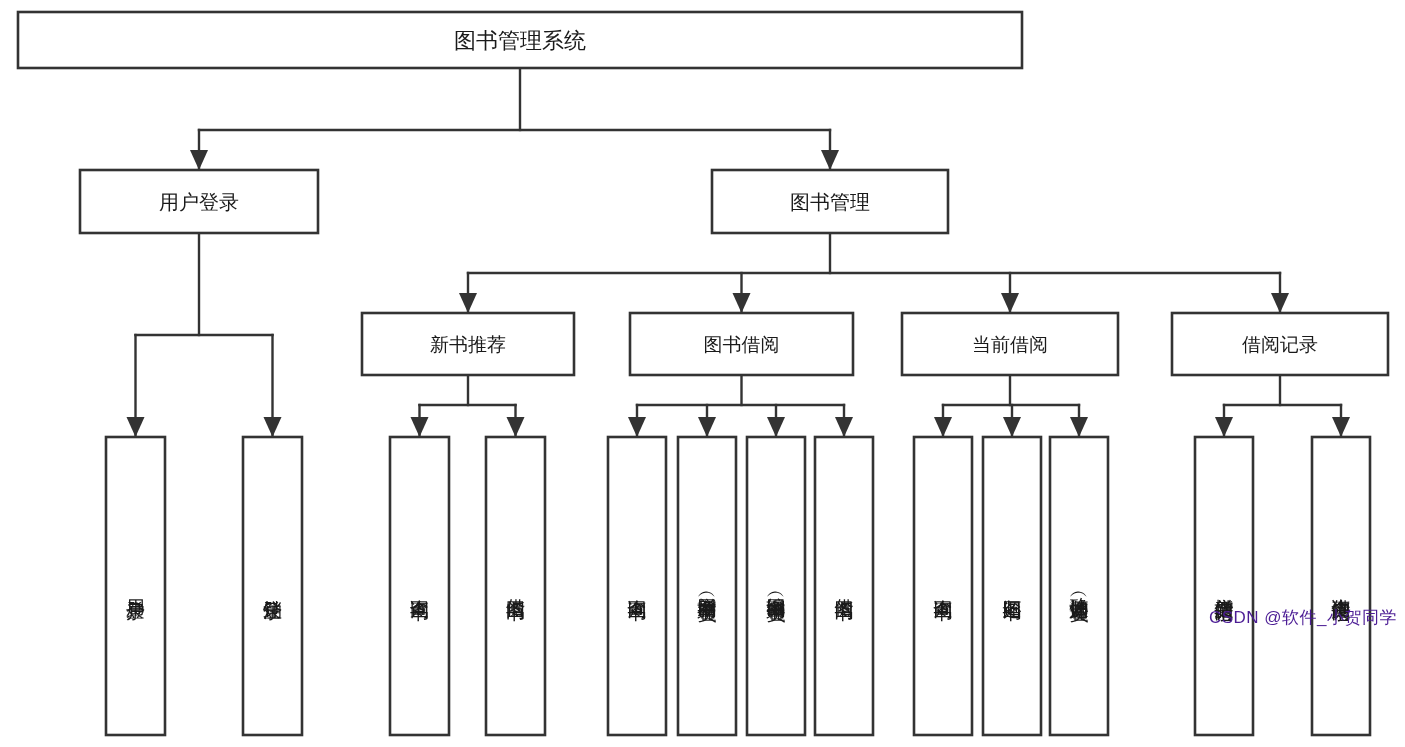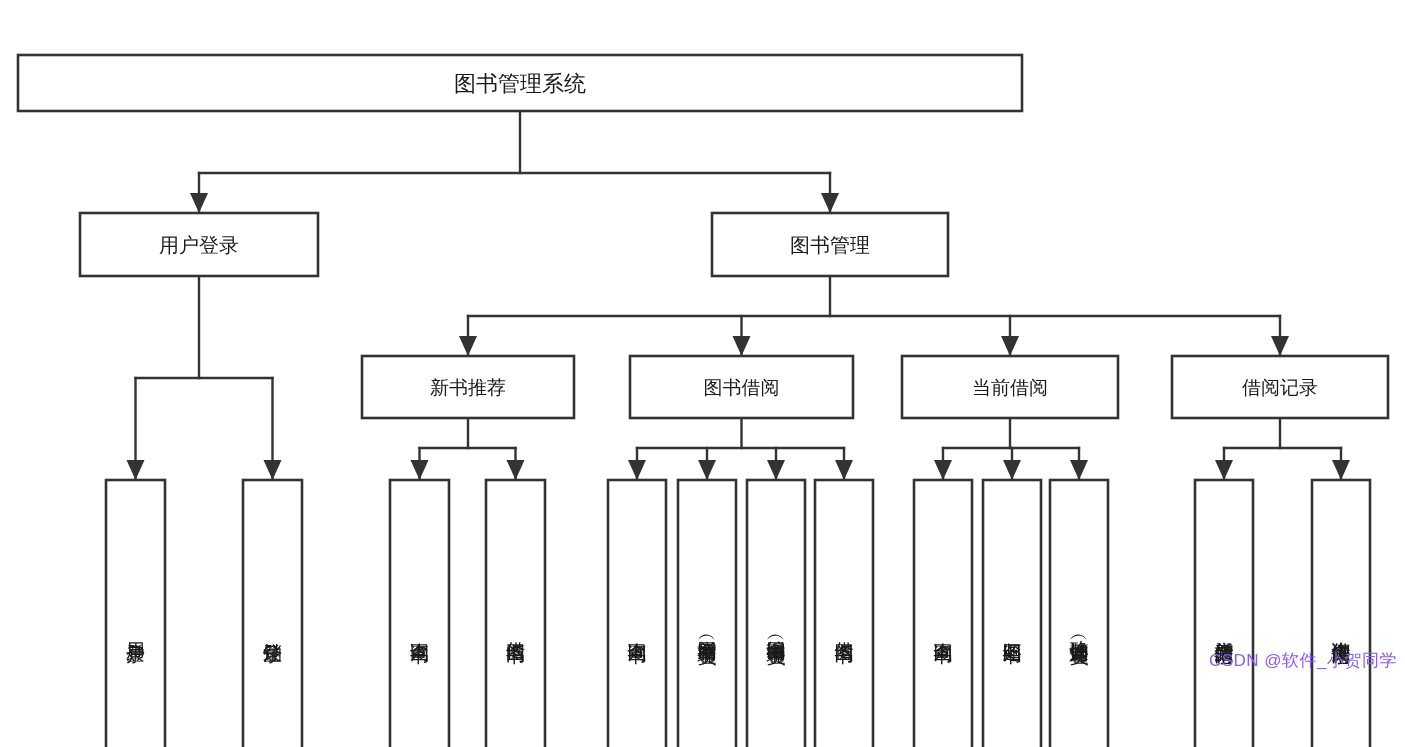--- a/index.html
+++ b/index.html
@@ -11,21 +11,20 @@
     width: 1405px;
     height: 747px;
     font-family: "Liberation Sans", "DejaVu Sans", sans-serif;
     overflow: hidden;
   }
   #diagram-root {
     position: relative;
     width: 1405px;
     height: 633px;
     background: #ffffff;
-    margin-top: 43px;
   }
   svg.flow {
     position: absolute;
     top: 0;
     left: 0;
     width: 1405px;
     height: 747px;
   }
   .box-rect {
     fill: #ffffff;
@@ -65,21 +64,21 @@
     color: #1a1a1a;
     letter-spacing: 1px;
     white-space: nowrap;
   }
   #watermark {
     position: absolute;
     right: 8px;
     bottom: 4px;
     font-family: "Liberation Sans", "DejaVu Sans", sans-serif;
     font-size: 17px;
-    color: #8b5cf6;
+    color: #4c1d95;
     letter-spacing: 0.5px;
     white-space: nowrap;
   }
 </style>
 </head>
 <body>
 
 <div id="diagram-root">
 
   <svg class="flow" id="flow-svg" viewBox="0 0 1405 747" xmlns="http://www.w3.org/2000/svg">

